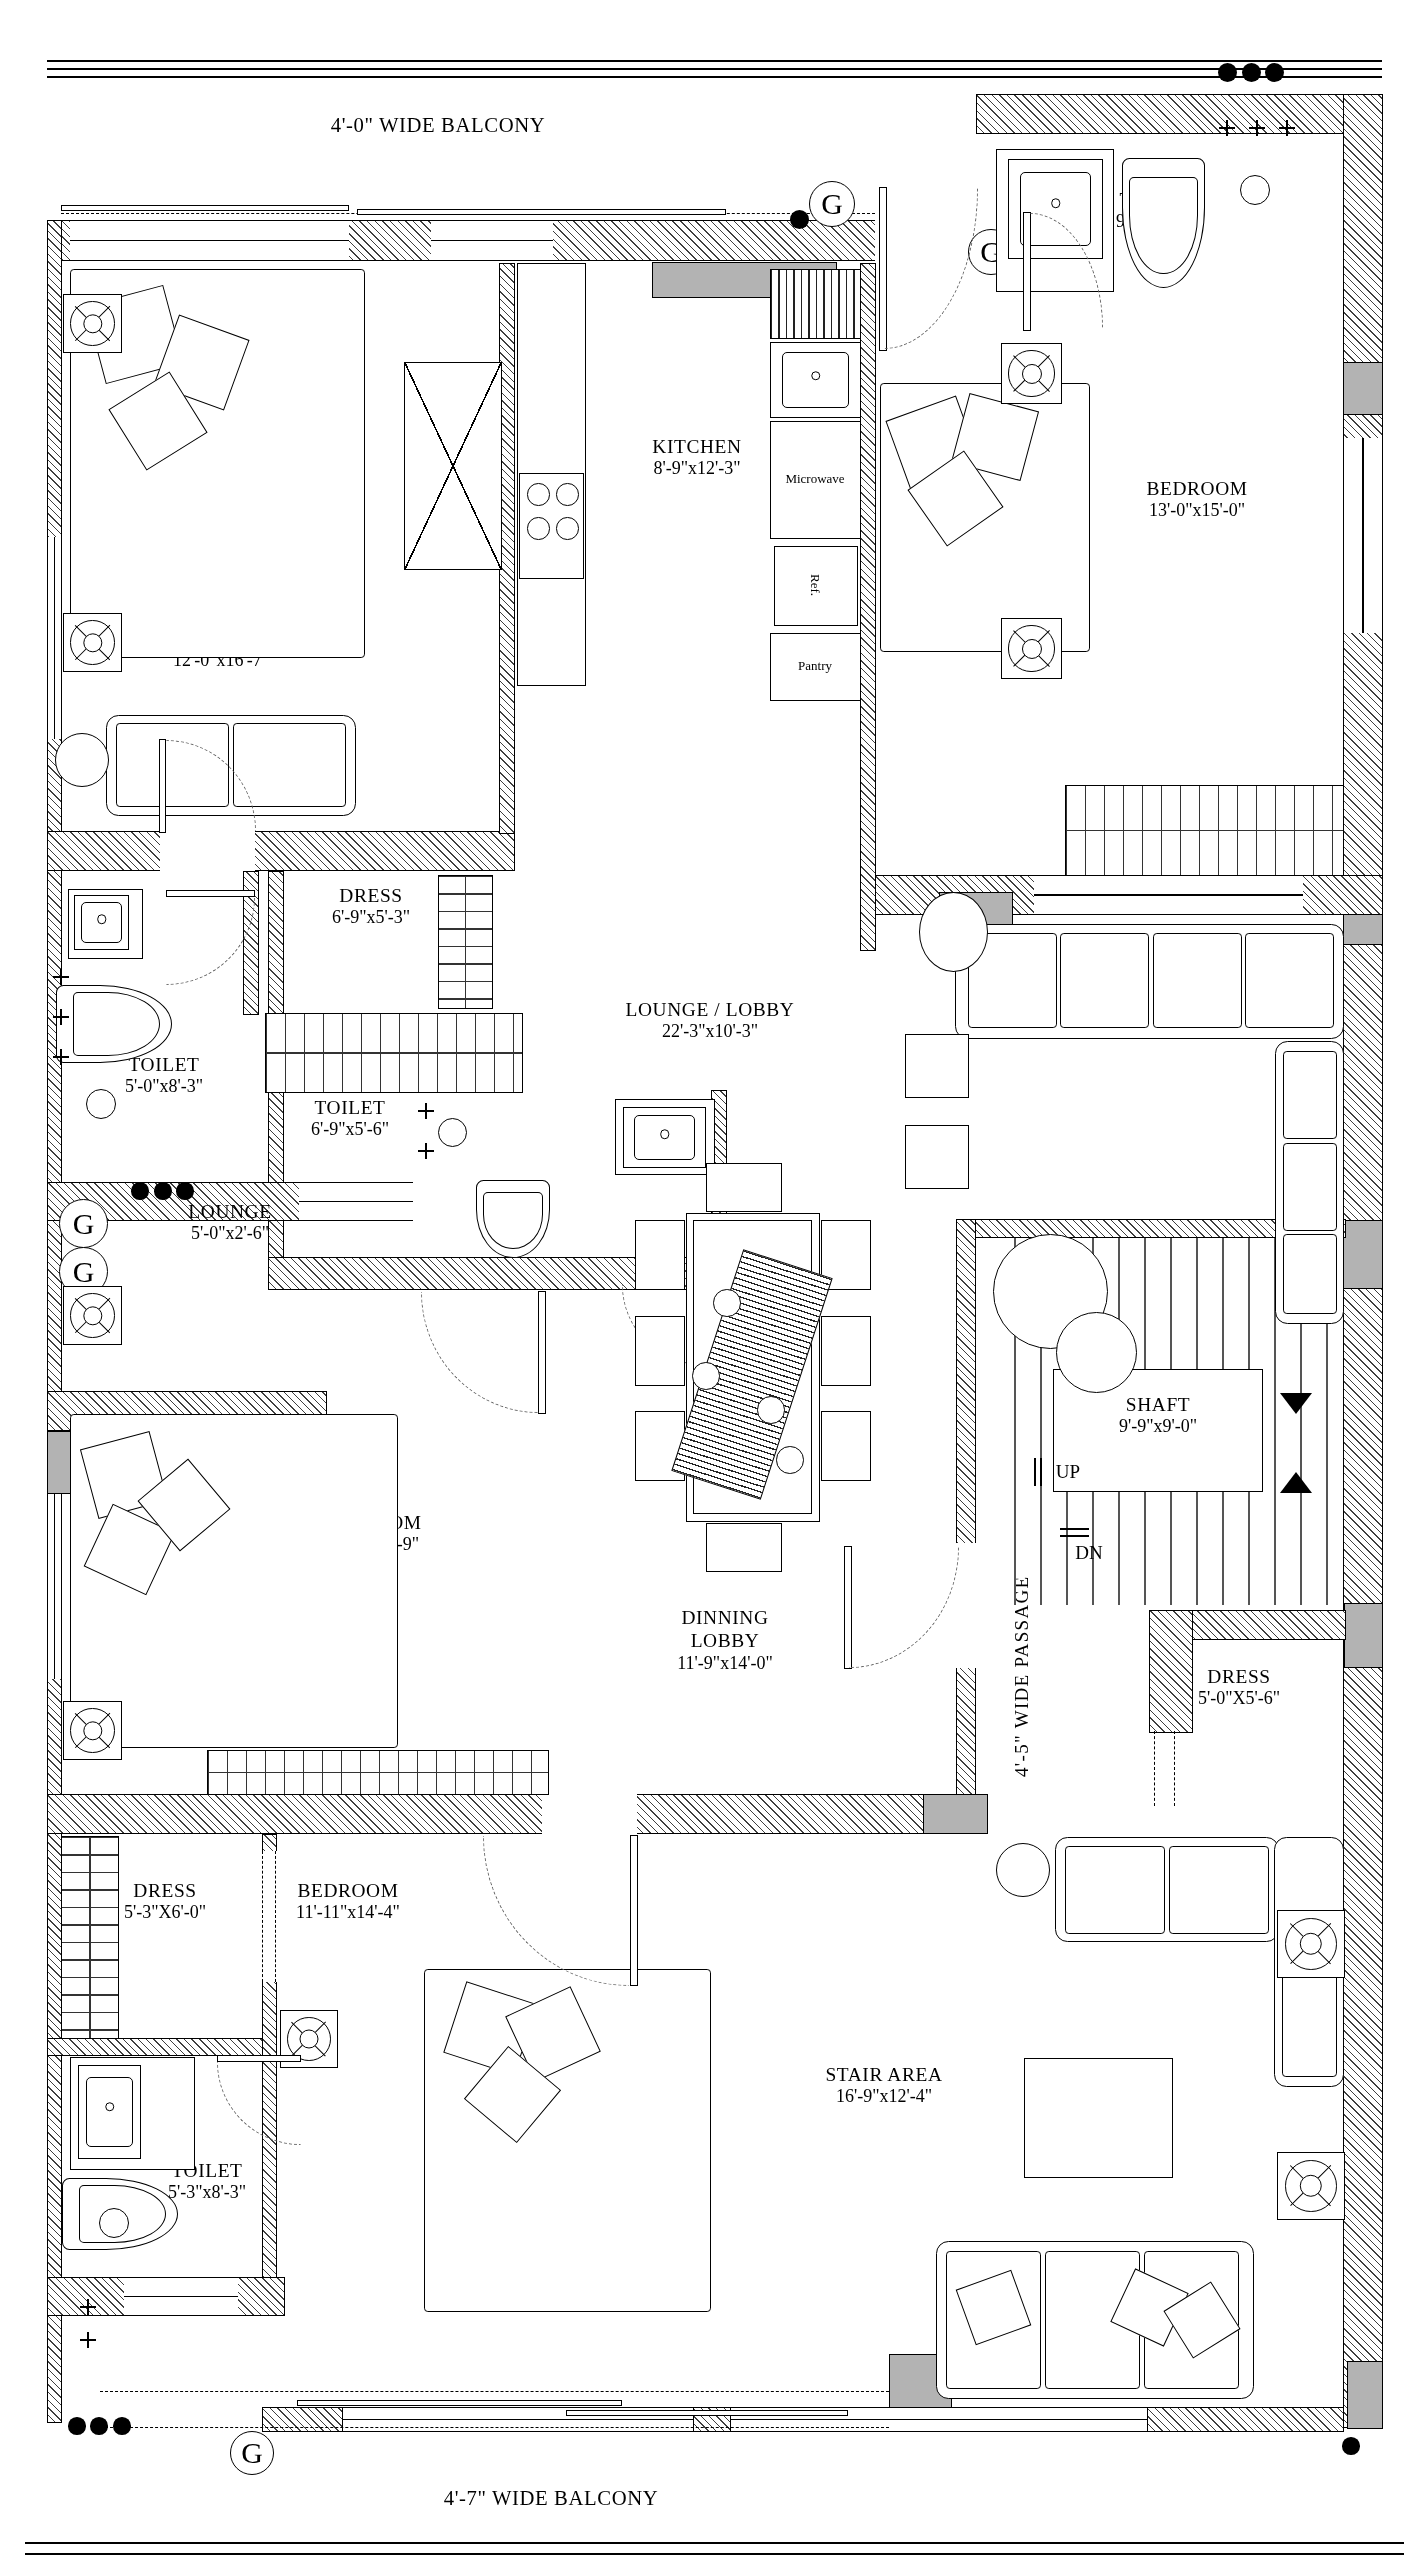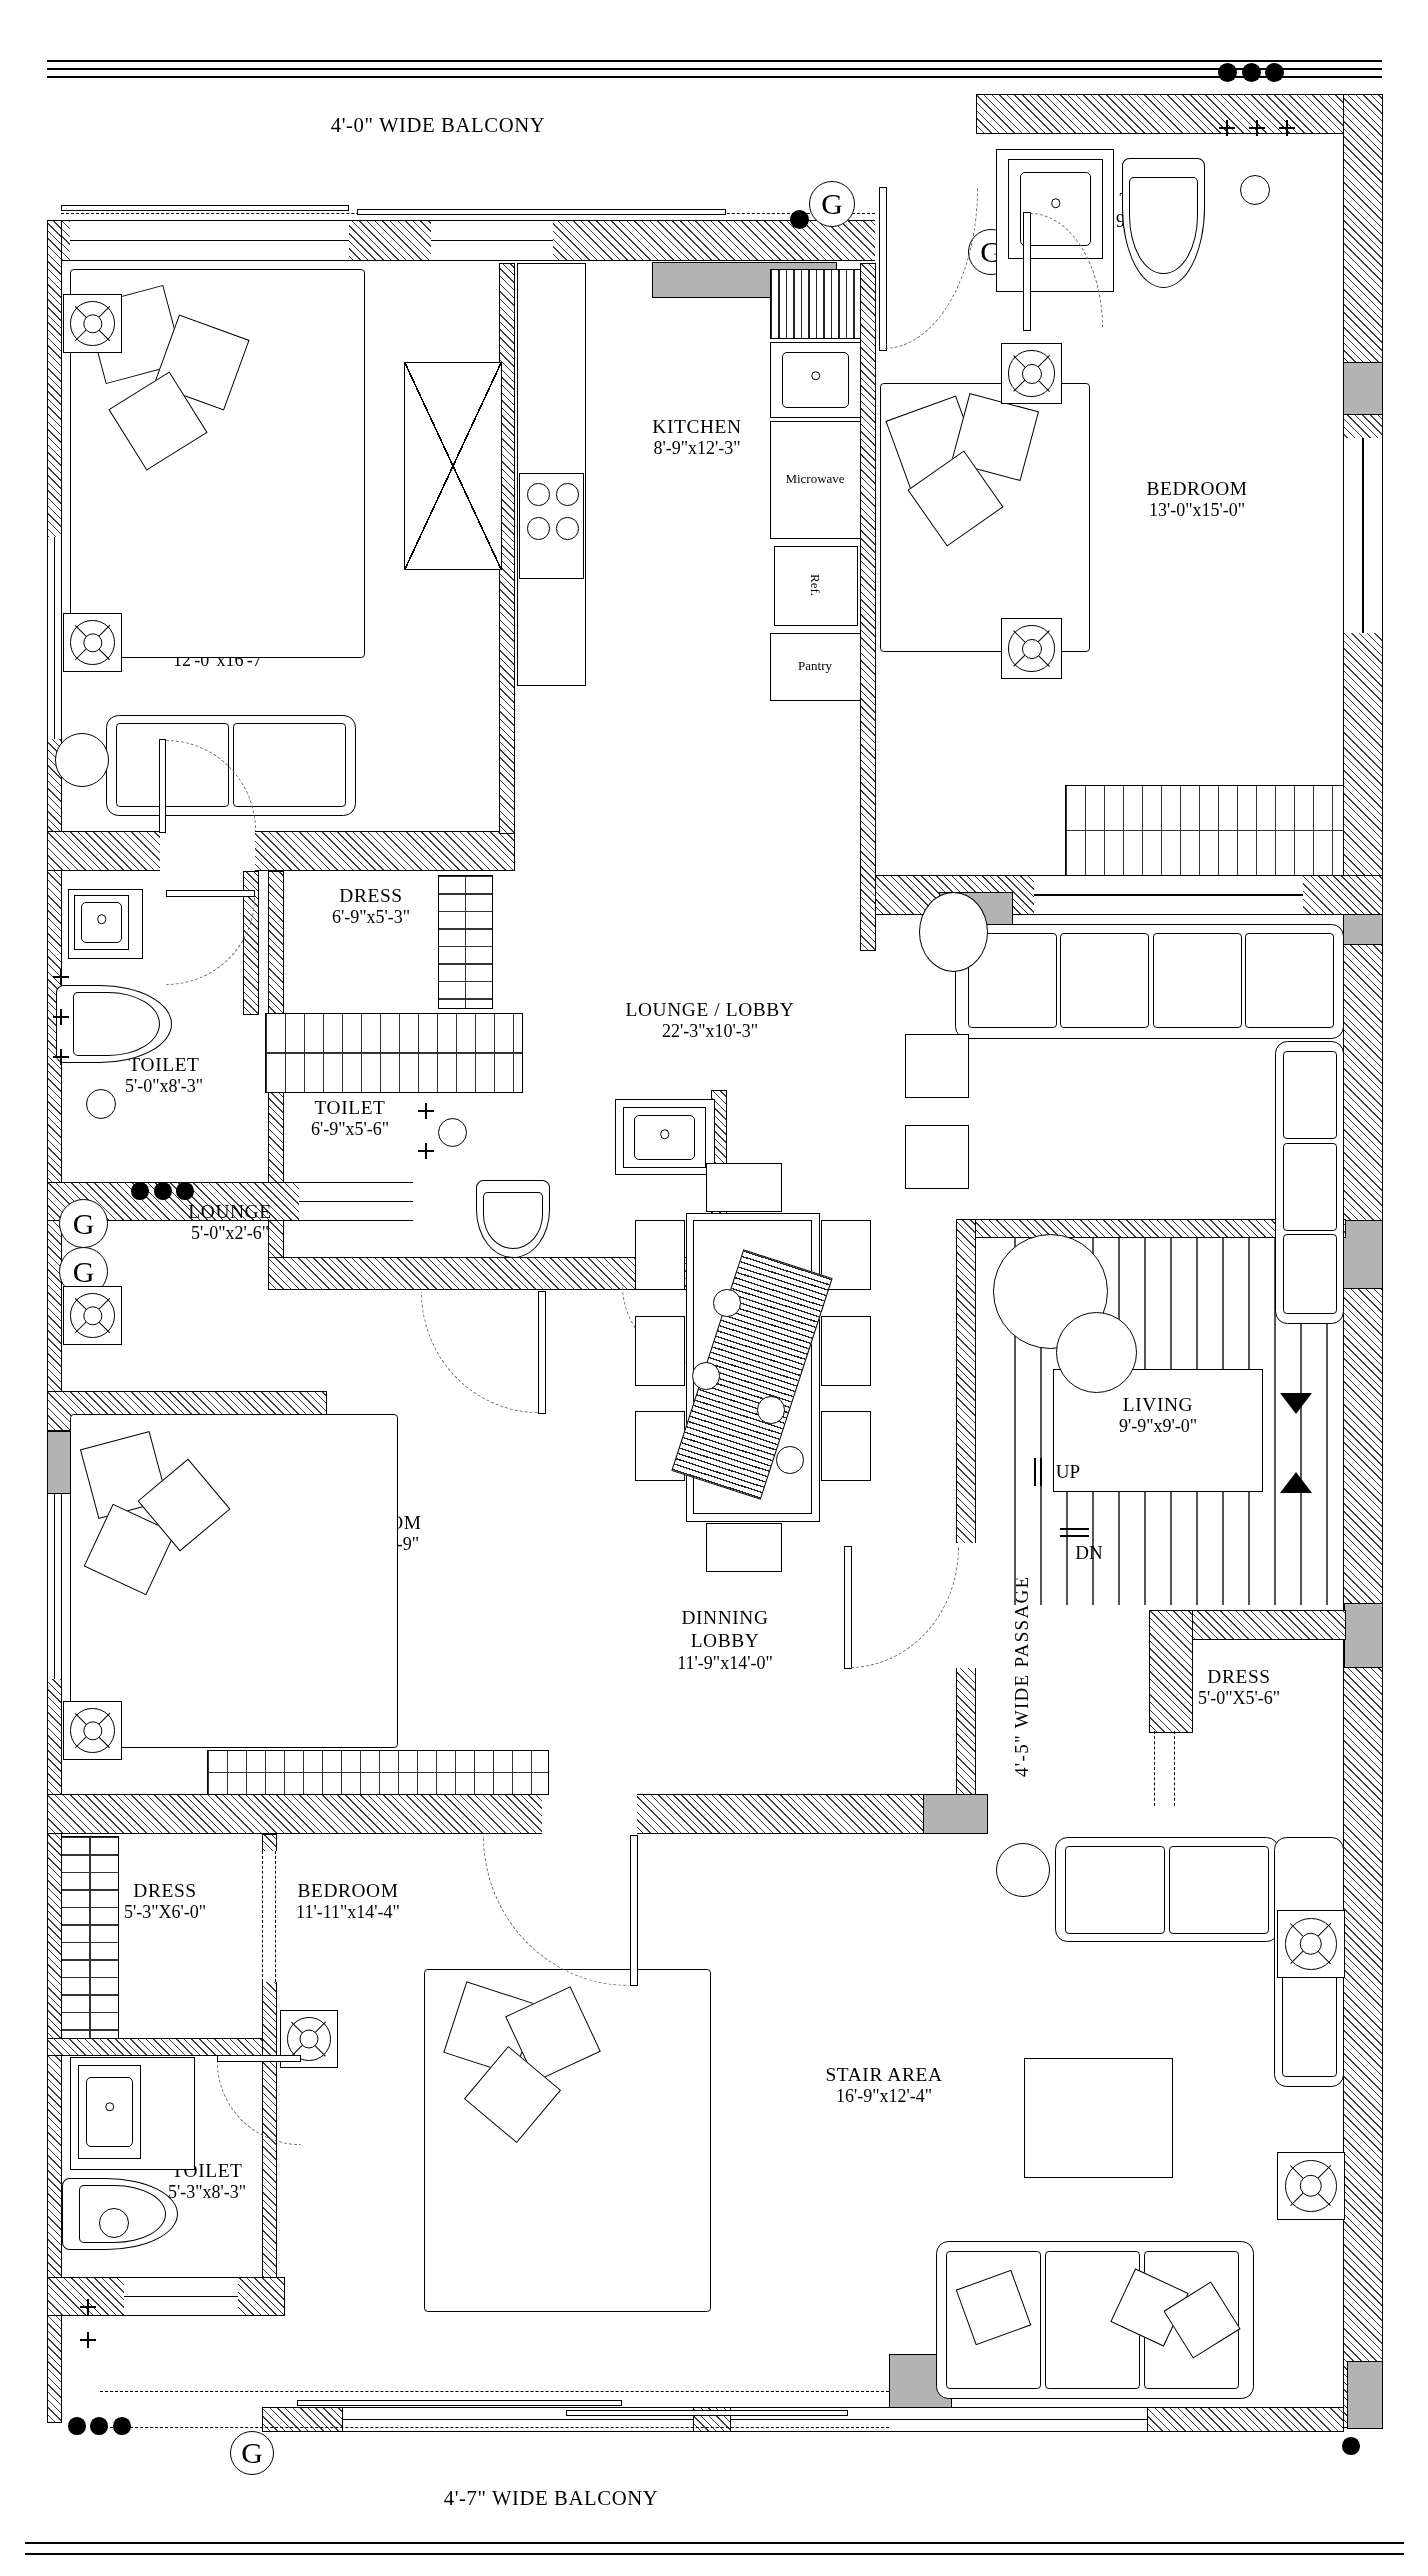--- a/index.html
+++ b/index.html
@@ -176,21 +176,21 @@
   <div class="dot" style="left:176px;top:1182px;width:17.5px;height:17.5px"></div>
   <div class="dot" style="left:68px;top:2417px;width:17.5px;height:17.5px"></div>
   <div class="dot" style="left:90px;top:2417px;width:17.5px;height:17.5px"></div>
   <div class="dot" style="left:113px;top:2417px;width:17.5px;height:17.5px"></div>
   <div class="dot" style="left:1342px;top:2437px;width:17.5px;height:17.5px"></div>
 
   <div class="room-label" style="left:1155px;top:188px">
       <span class="nm">TOILET</span>
       <span class="dm">9'-0"x5'-0"</span>
     </div>
-  <div class="room-label" style="left:697px;top:415px">
+  <div class="room-label" style="left:697px;top:435px">
       <span class="nm">KITCHEN</span>
       <span class="dm">8'-9"x12'-3"</span>
     </div>
   <div class="room-label" style="left:221px;top:627px">
       <span class="nm">BEDROOM</span>
       <span class="dm">12'-0"x16'-7"</span>
     </div>
   <div class="room-label" style="left:1197px;top:477px">
       <span class="nm">BEDROOM</span>
       <span class="dm">13'-0"x15'-0"</span>
@@ -245,21 +245,21 @@
       <span class="dm">16'-9"x12'-4"</span>
     </div>
   <div class="room-label" style="left:551px;top:2486px">
       <span class="nm" style="font-size:20.7px">4'-7" WIDE BALCONY</span>
     </div>
   <div class="vtext" style="left:1011px;top:1527px;height:250px">4'-5" WIDE PASSAGE</div>
 
   <div class="stairlines" style="left:1014px;top:1238px;width:329px;height:367px"></div>
   <div class="box" style="left:1053px;top:1369px;width:210px;height:123px"></div>
   <div class="room-label" style="left:1158px;top:1393px">
-      <span class="nm">LIVING</span>
+      <span class="nm">SHAFT</span>
       <span class="dm">9'-9"x9'-0"</span>
     </div>
   <div class="triD" style="left:1280px;top:1393px"></div>
   <div class="triU" style="left:1280px;top:1472px"></div>
   <div class="vl" style="left:1034px;top:1458px;height:27.5px"></div>
   <div class="vl" style="left:1040px;top:1458px;height:27.5px"></div>
   <div class="small-label" style="left:1068px;top:1461px;font-size:19px">UP</div>
   <div class="hl" style="left:1060px;top:1528px;width:29px"></div>
   <div class="hl" style="left:1060px;top:1535px;width:29px"></div>
   <div class="small-label" style="left:1089px;top:1542px;font-size:19px">DN</div>

